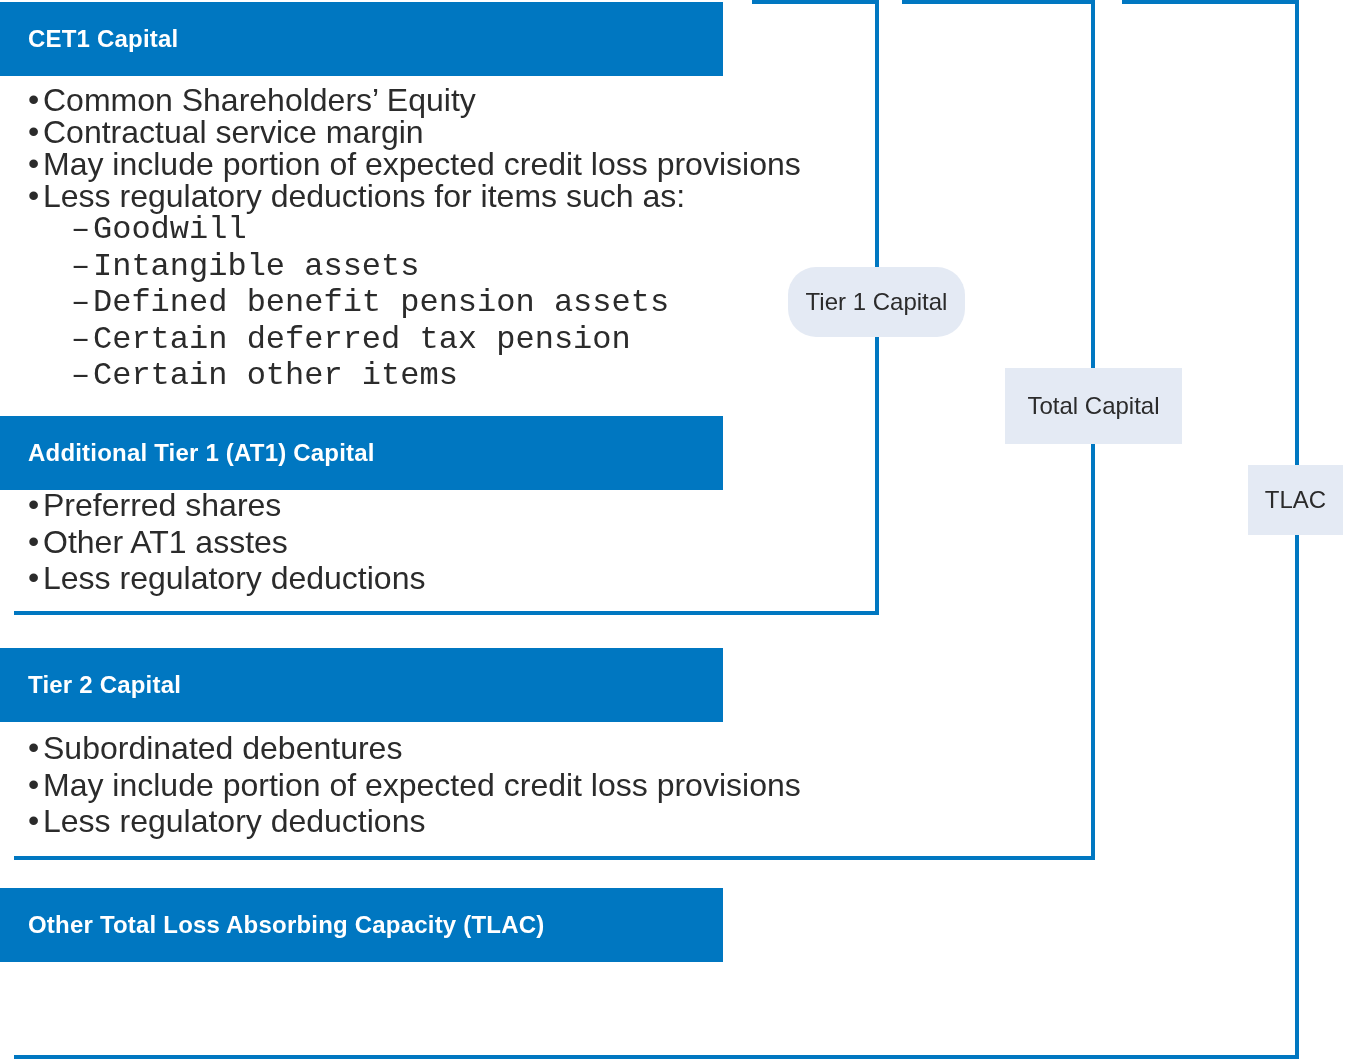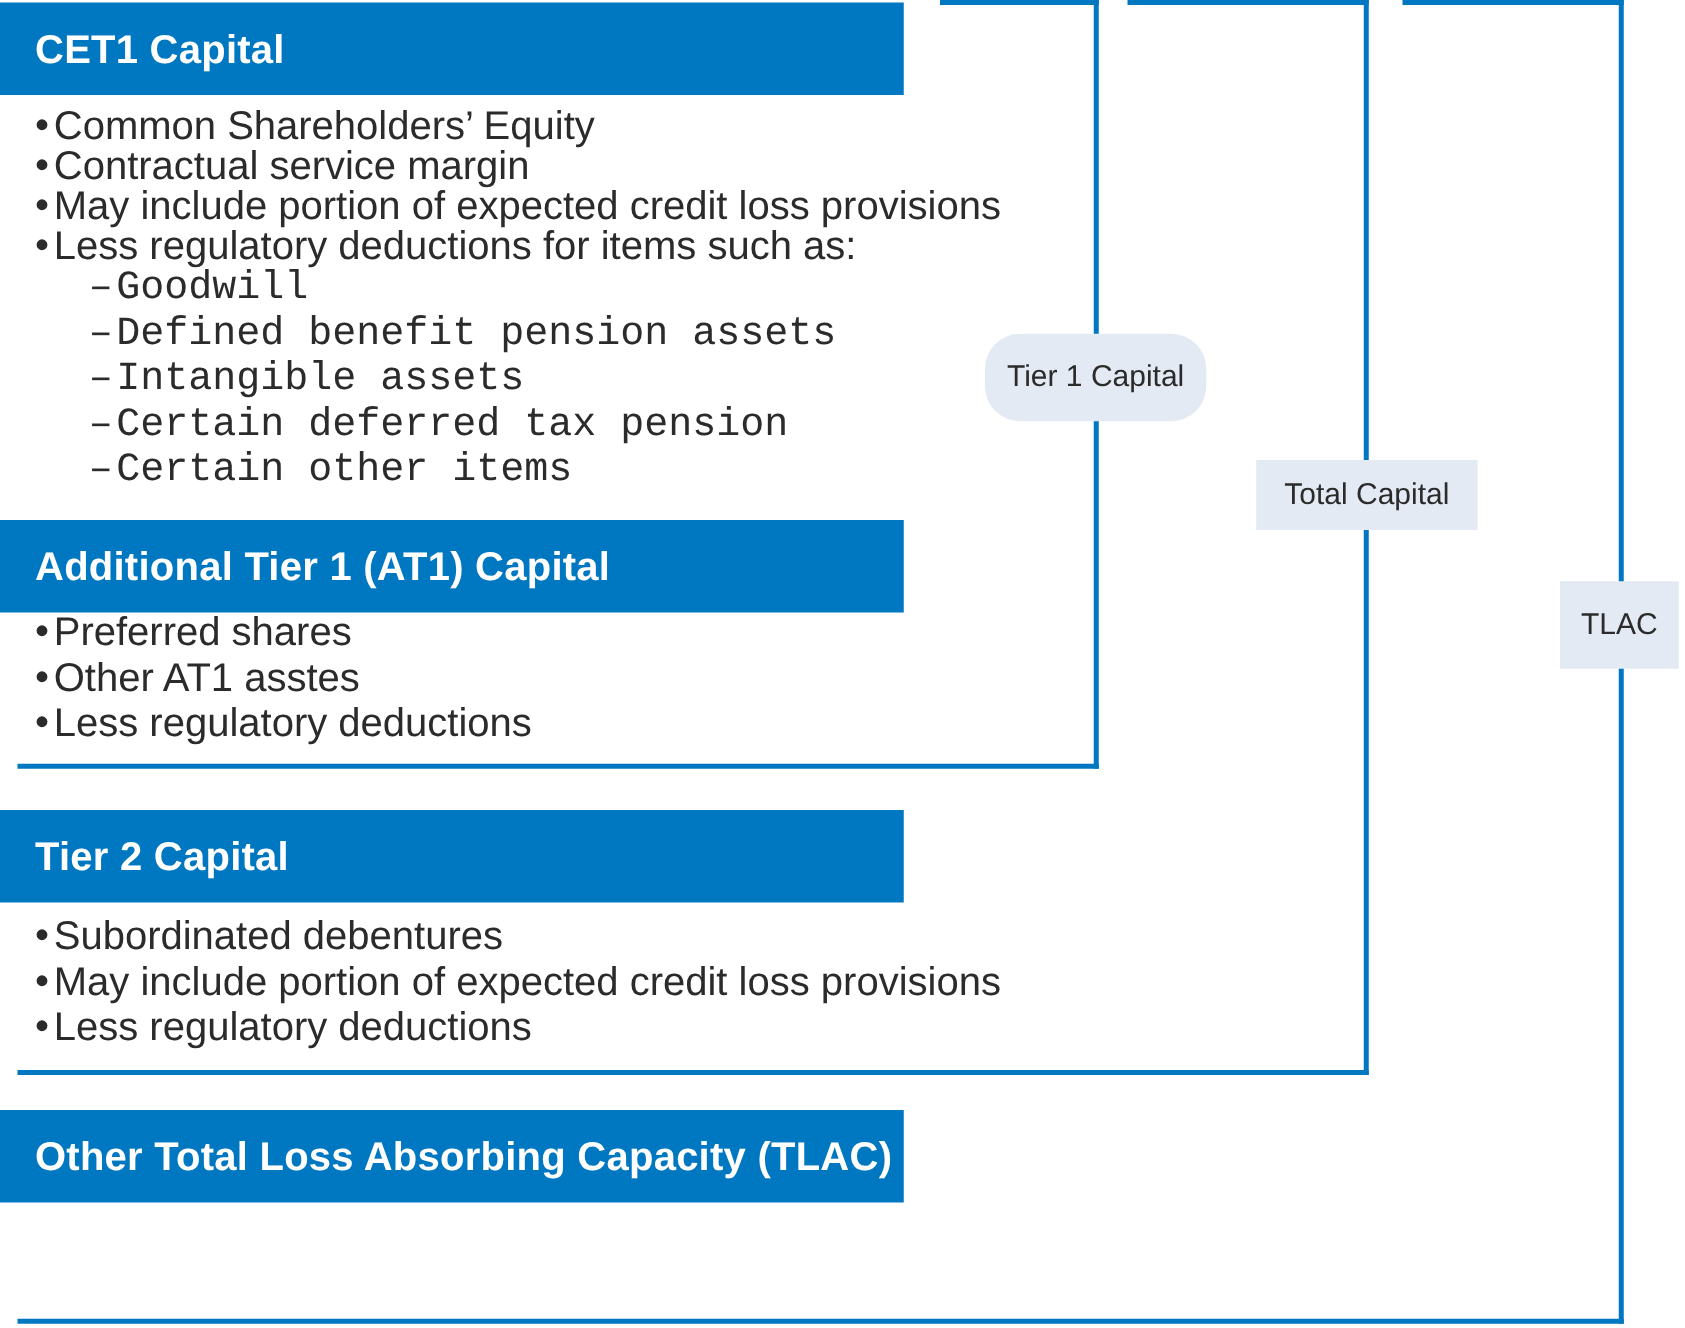--- a/index.html
+++ b/index.html
@@ -5,21 +5,21 @@
   html,body { margin:0; padding:0; background:#ffffff; }
   .canvas {
     position:relative; width:1348px; height:1062px; background:#ffffff;
     font-family:"Liberation Sans", sans-serif; overflow:hidden;
   }
   
   .hdr {
     position:absolute; left:0; width:723px; height:74px;
     background:#0077c1; color:#ffffff;
     display:flex; align-items:center; box-sizing:border-box;
-    padding-left:28px; font-size:32px; font-weight:bold;
+    padding-left:28px; font-size:24px; font-weight:bold;
     letter-spacing:0.2px;
   }
   
   .bullets { position:absolute; left:28px; color:#2b2b2b; font-size:32px; }
   .lh32 .row { line-height:32px; }
   .lh36 .row { line-height:36.5px; }
   .row { position:relative; white-space:nowrap; }
   .b  { padding-left:15px; }
   .b::before  { content:"\2022"; position:absolute; left:0; top:-1px; }
   .sb { padding-left:65px;font-family:Liberation Mono, monospace; }
@@ -42,22 +42,22 @@
     <span>CET1 Capital</span>
   </div>
   <div class="bullets lh32" style="top:84px;">
     <div class="row b">Common Shareholders’ Equity</div>
     <div class="row b">Contractual service margin</div>
     <div class="row b">May include portion of expected credit loss provisions</div>
     <div class="row b">Less regulatory deductions for items such as:</div>
   </div>
   <div class="bullets lh36" style="top:212px;">
     <div class="row sb">Goodwill</div>
+    <div class="row sb">Intangible assets</div>
     <div class="row sb">Defined benefit pension assets</div>
-    <div class="row sb">Intangible assets</div>
     <div class="row sb">Certain deferred tax pension</div>
     <div class="row sb">Certain other items</div>
   </div>
 
   <div class="hdr" style="top:405px;margin-top:11px;">
     <span>Additional Tier 1 (AT1) Capital</span>
   </div>
   <div class="bullets lh36" style="top:487px;">
     <div class="row b">Preferred shares</div>
     <div class="row b">Other AT1 asstes</div>
@@ -80,21 +80,21 @@
   <div class="line" style="left:752px;top:0;width:127px;height:4px;"></div>
   <div class="line" style="left:875px;top:0;width:4px;height:615px;"></div>
   <div class="line" style="left:14px;top:611px;width:865px;height:4px;"></div>
   <div class="blabel" style="left:788px;top:267px;width:177px;height:70px;border-radius:28px;">
     <span>Tier 1 Capital</span>
   </div>
 
   <div class="line" style="left:902px;top:0;width:193px;height:4px;"></div>
   <div class="line" style="left:1091px;top:0;width:4px;height:860px;"></div>
   <div class="line" style="left:14px;top:856px;width:1081px;height:4px;"></div>
-  <div class="blabel" style="left:1005px;top:368px;width:177px;height:56px;">
+  <div class="blabel" style="left:1005px;top:368px;width:177px;height:76px;">
     <span>Total Capital</span>
   </div>
 
   <div class="line" style="left:1122px;top:0;width:177px;height:4px;"></div>
   <div class="line" style="left:1295px;top:0;width:4px;height:1059px;"></div>
   <div class="line" style="left:14px;top:1055px;width:1285px;height:4px;"></div>
   <div class="blabel" style="left:1248px;top:465px;width:95px;height:70px;">
     <span>TLAC</span>
   </div>
 

